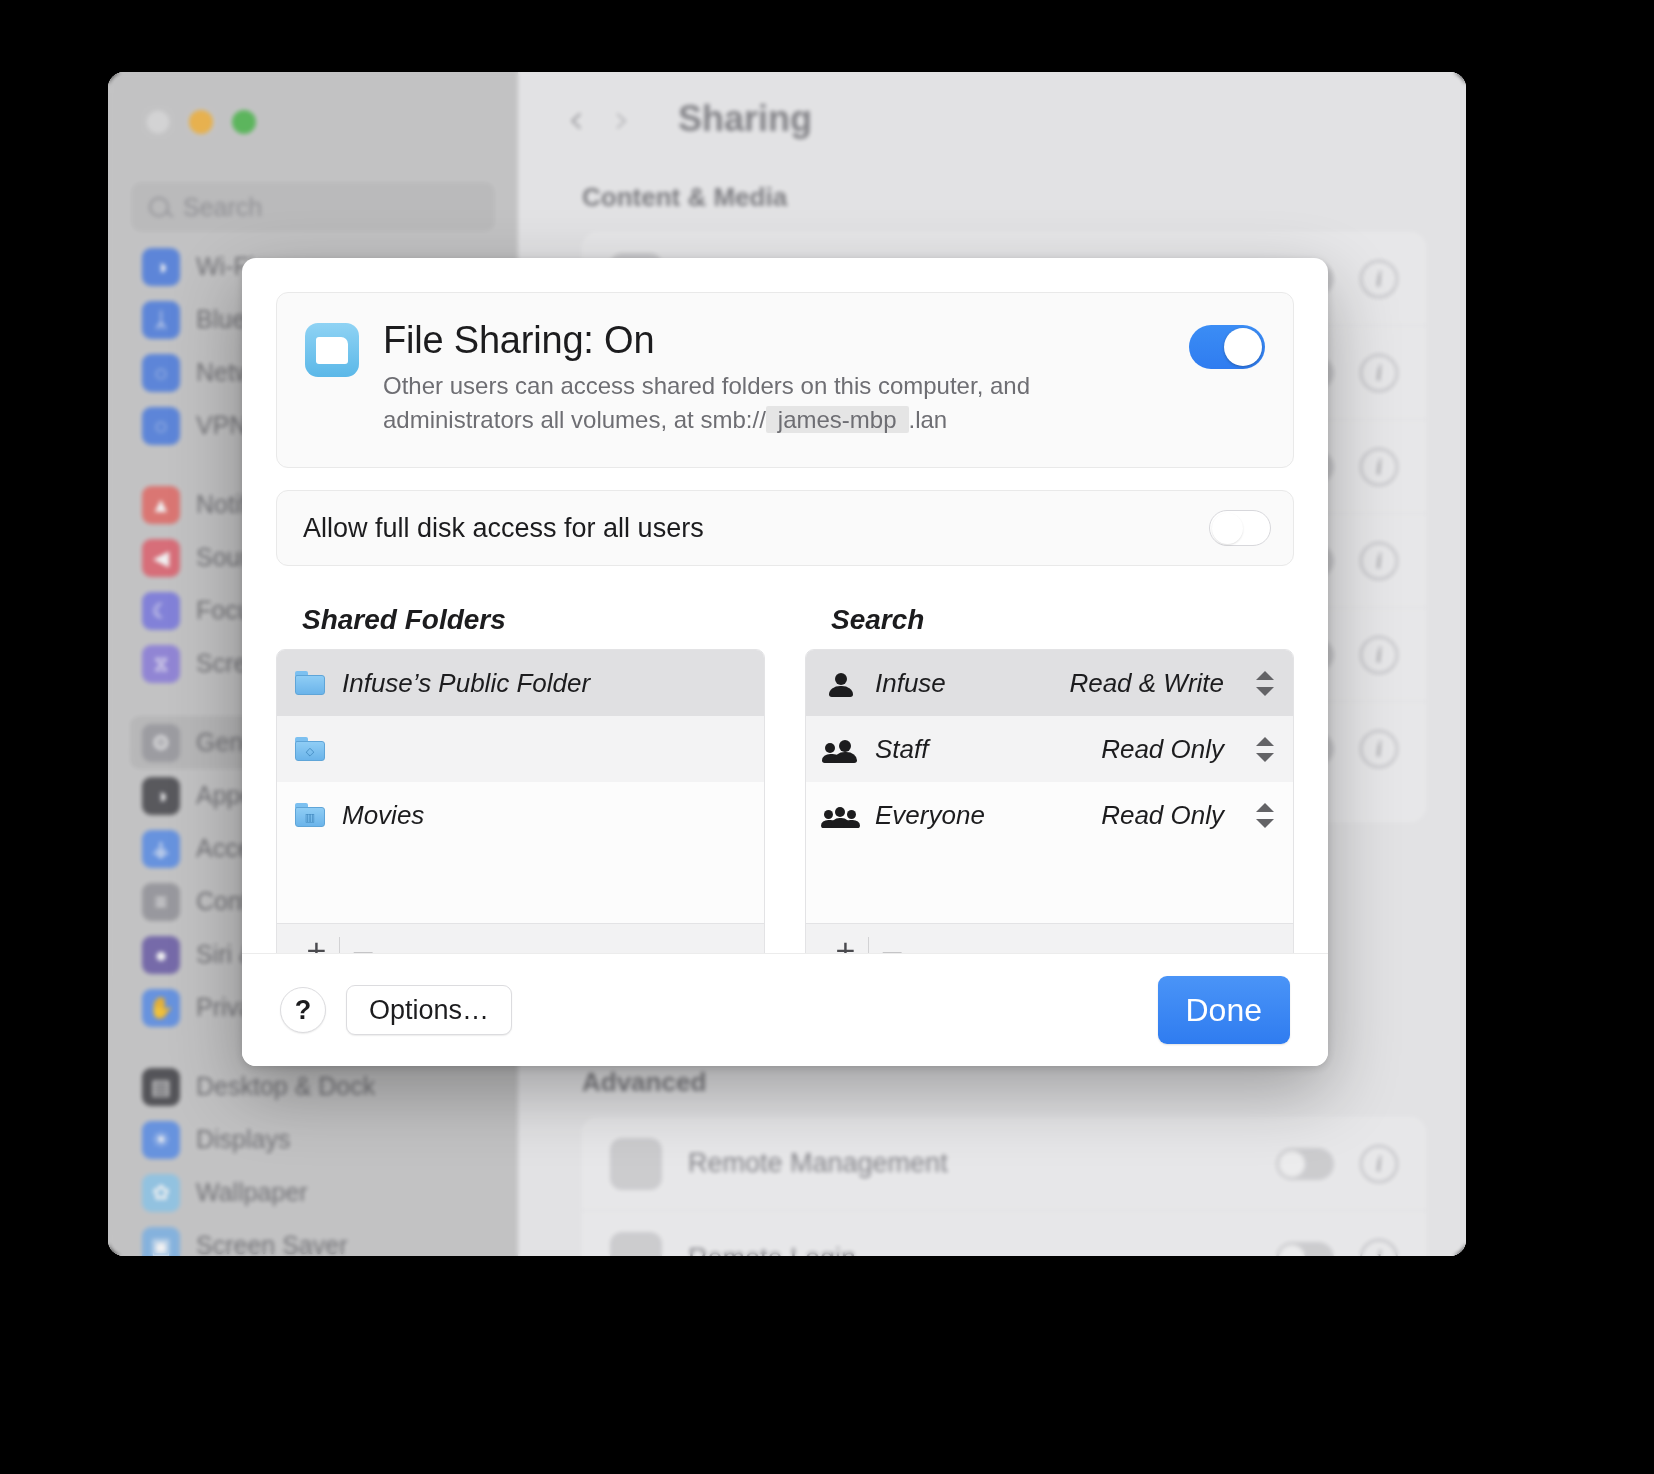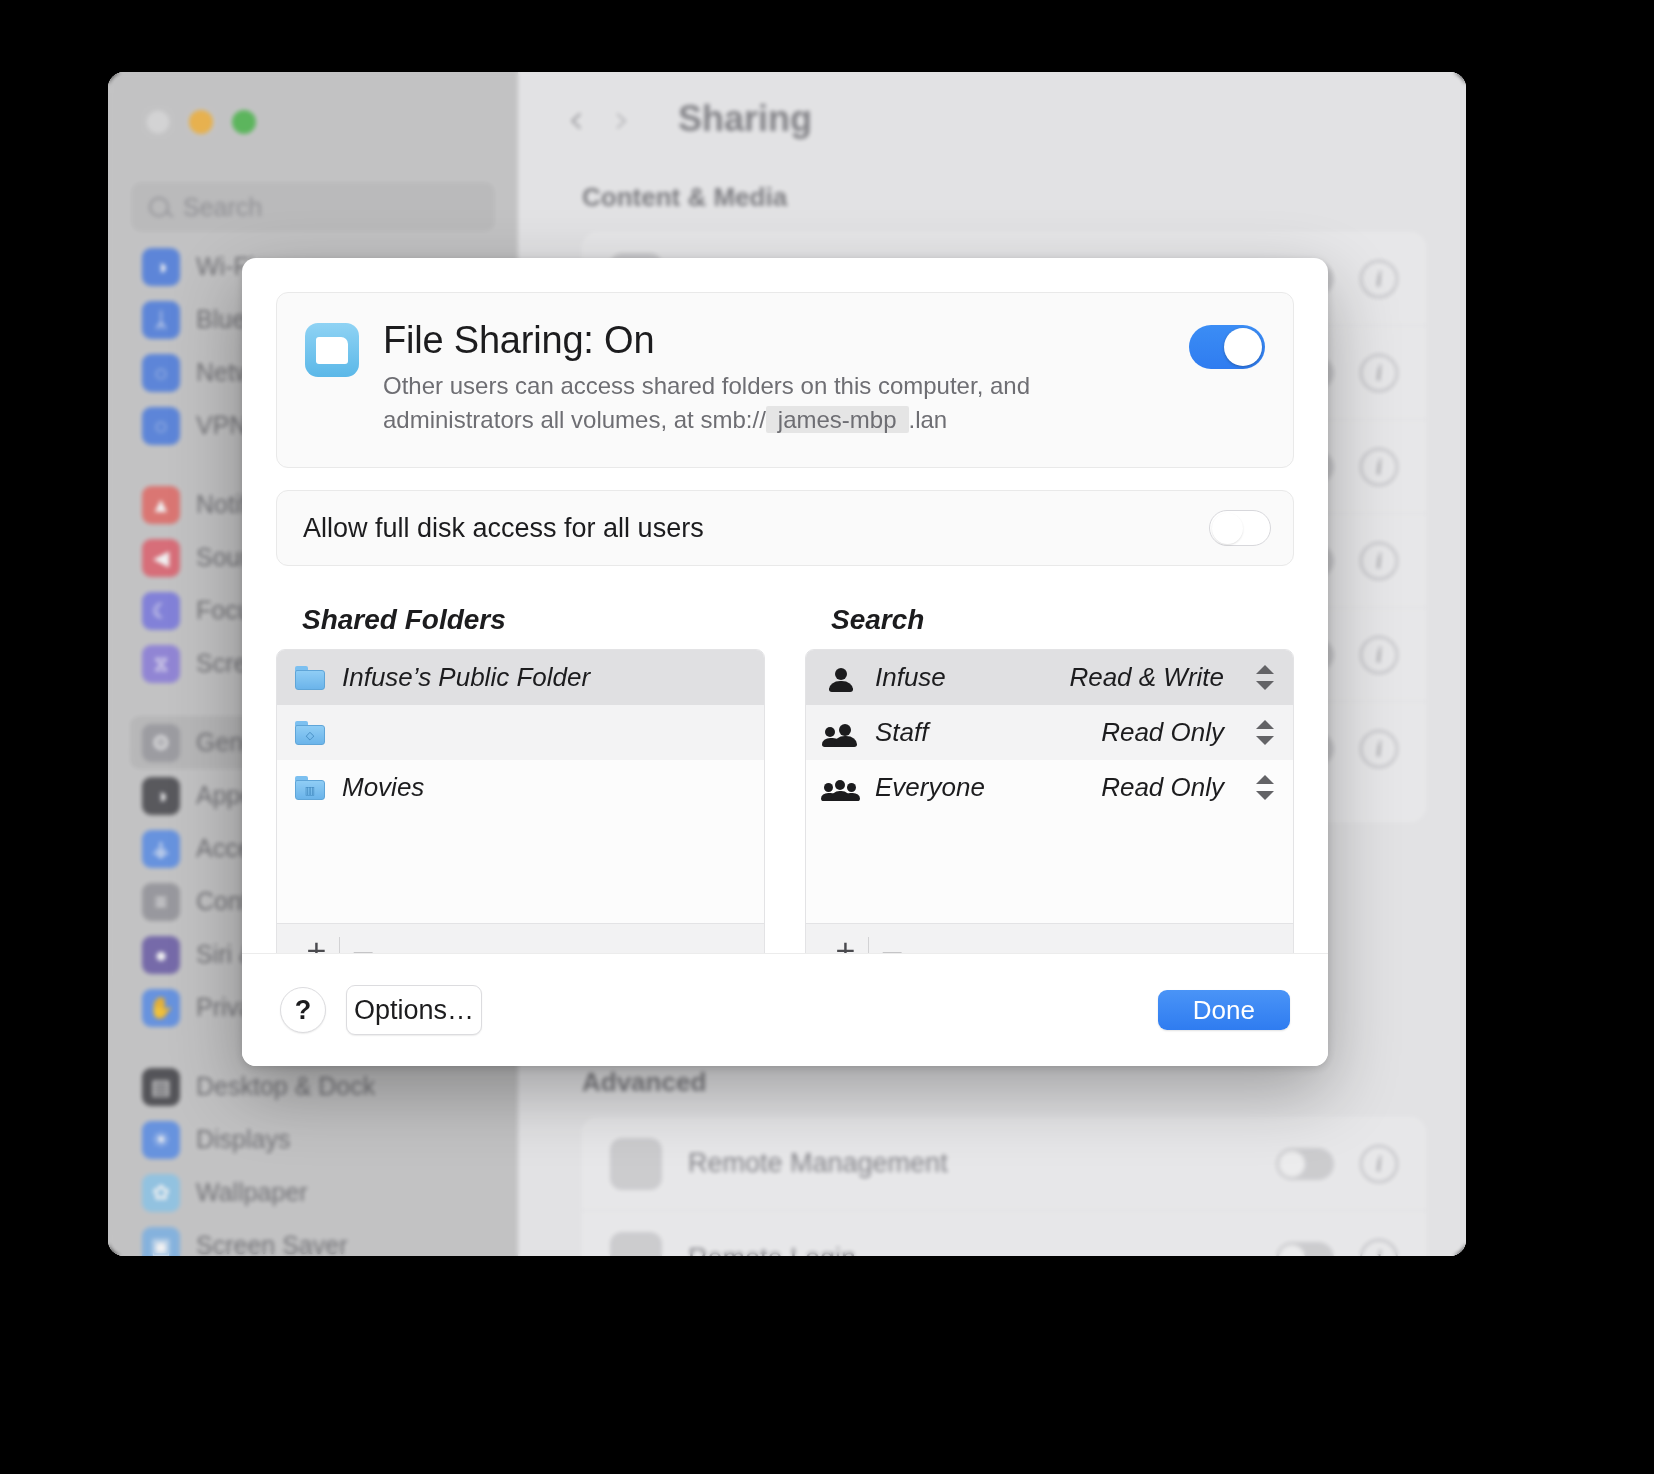--- a/index.html
+++ b/index.html
@@ -296,21 +296,21 @@
   .list-box {
     border: 1px solid #e3e3e5;
     border-radius: 9px;
     background: #fcfcfc;
     overflow: hidden;
     height: 327px;
     display: flex; flex-direction: column;
   }
   .rows { flex: 1; overflow: hidden; }
   .lrow {
-    height: 55px;
+    height: 66px;
     display: flex; align-items: center;
     padding: 0 18px;
     gap: 17px;
     font-size: 26px; color: #1c1c1e;
     background: #fcfcfc;
   }
   .lrow.alt { background: #f3f3f4; }
   .lrow.sel { background: #e0e0e2; }
   .lrow .nm {
     flex: 1;
@@ -388,33 +388,33 @@
     background: #fff;
   }
   .help-btn {
     width: 46px; height: 46px; border-radius: 50%;
     background: #fff; border: 1px solid #dcdcdf;
     box-shadow: 0 1px 1.5px rgba(0,0,0,0.08);
     display: flex; align-items: center; justify-content: center;
     font-size: 27px; color: #1c1c1e; font-weight: 600;
   }
   .opt-btn {
-    height: 50px; padding: 0 7px;
+    height: 50px; padding: 0 22px;
     border-radius: 9px; background: #fff;
     border: 1px solid #dcdcdf;
     box-shadow: 0 1px 1.5px rgba(0,0,0,0.08);
     display: flex; align-items: center;
     font-size: 27px; color: #1c1c1e;
   }
   .spacer { flex: 1; }
   .done-btn {
-    height: 40px; min-width: 122px; padding: 0 35px;
+    height: 68px; min-width: 122px; padding: 0 28px;
     border-radius: 9px;
     background: linear-gradient(180deg,#4a94f7,#2f7cf0);
-    color: #fff; font-size: 26px;
+    color: #fff; font-size: 32px;
     display: flex; align-items: center; justify-content: center;
     box-shadow: 0 1px 2px rgba(0,0,0,0.12);
   }
 </style>
 </head>
 <body>
 
 <div id="stage">
 
   <div id="settings-window">

